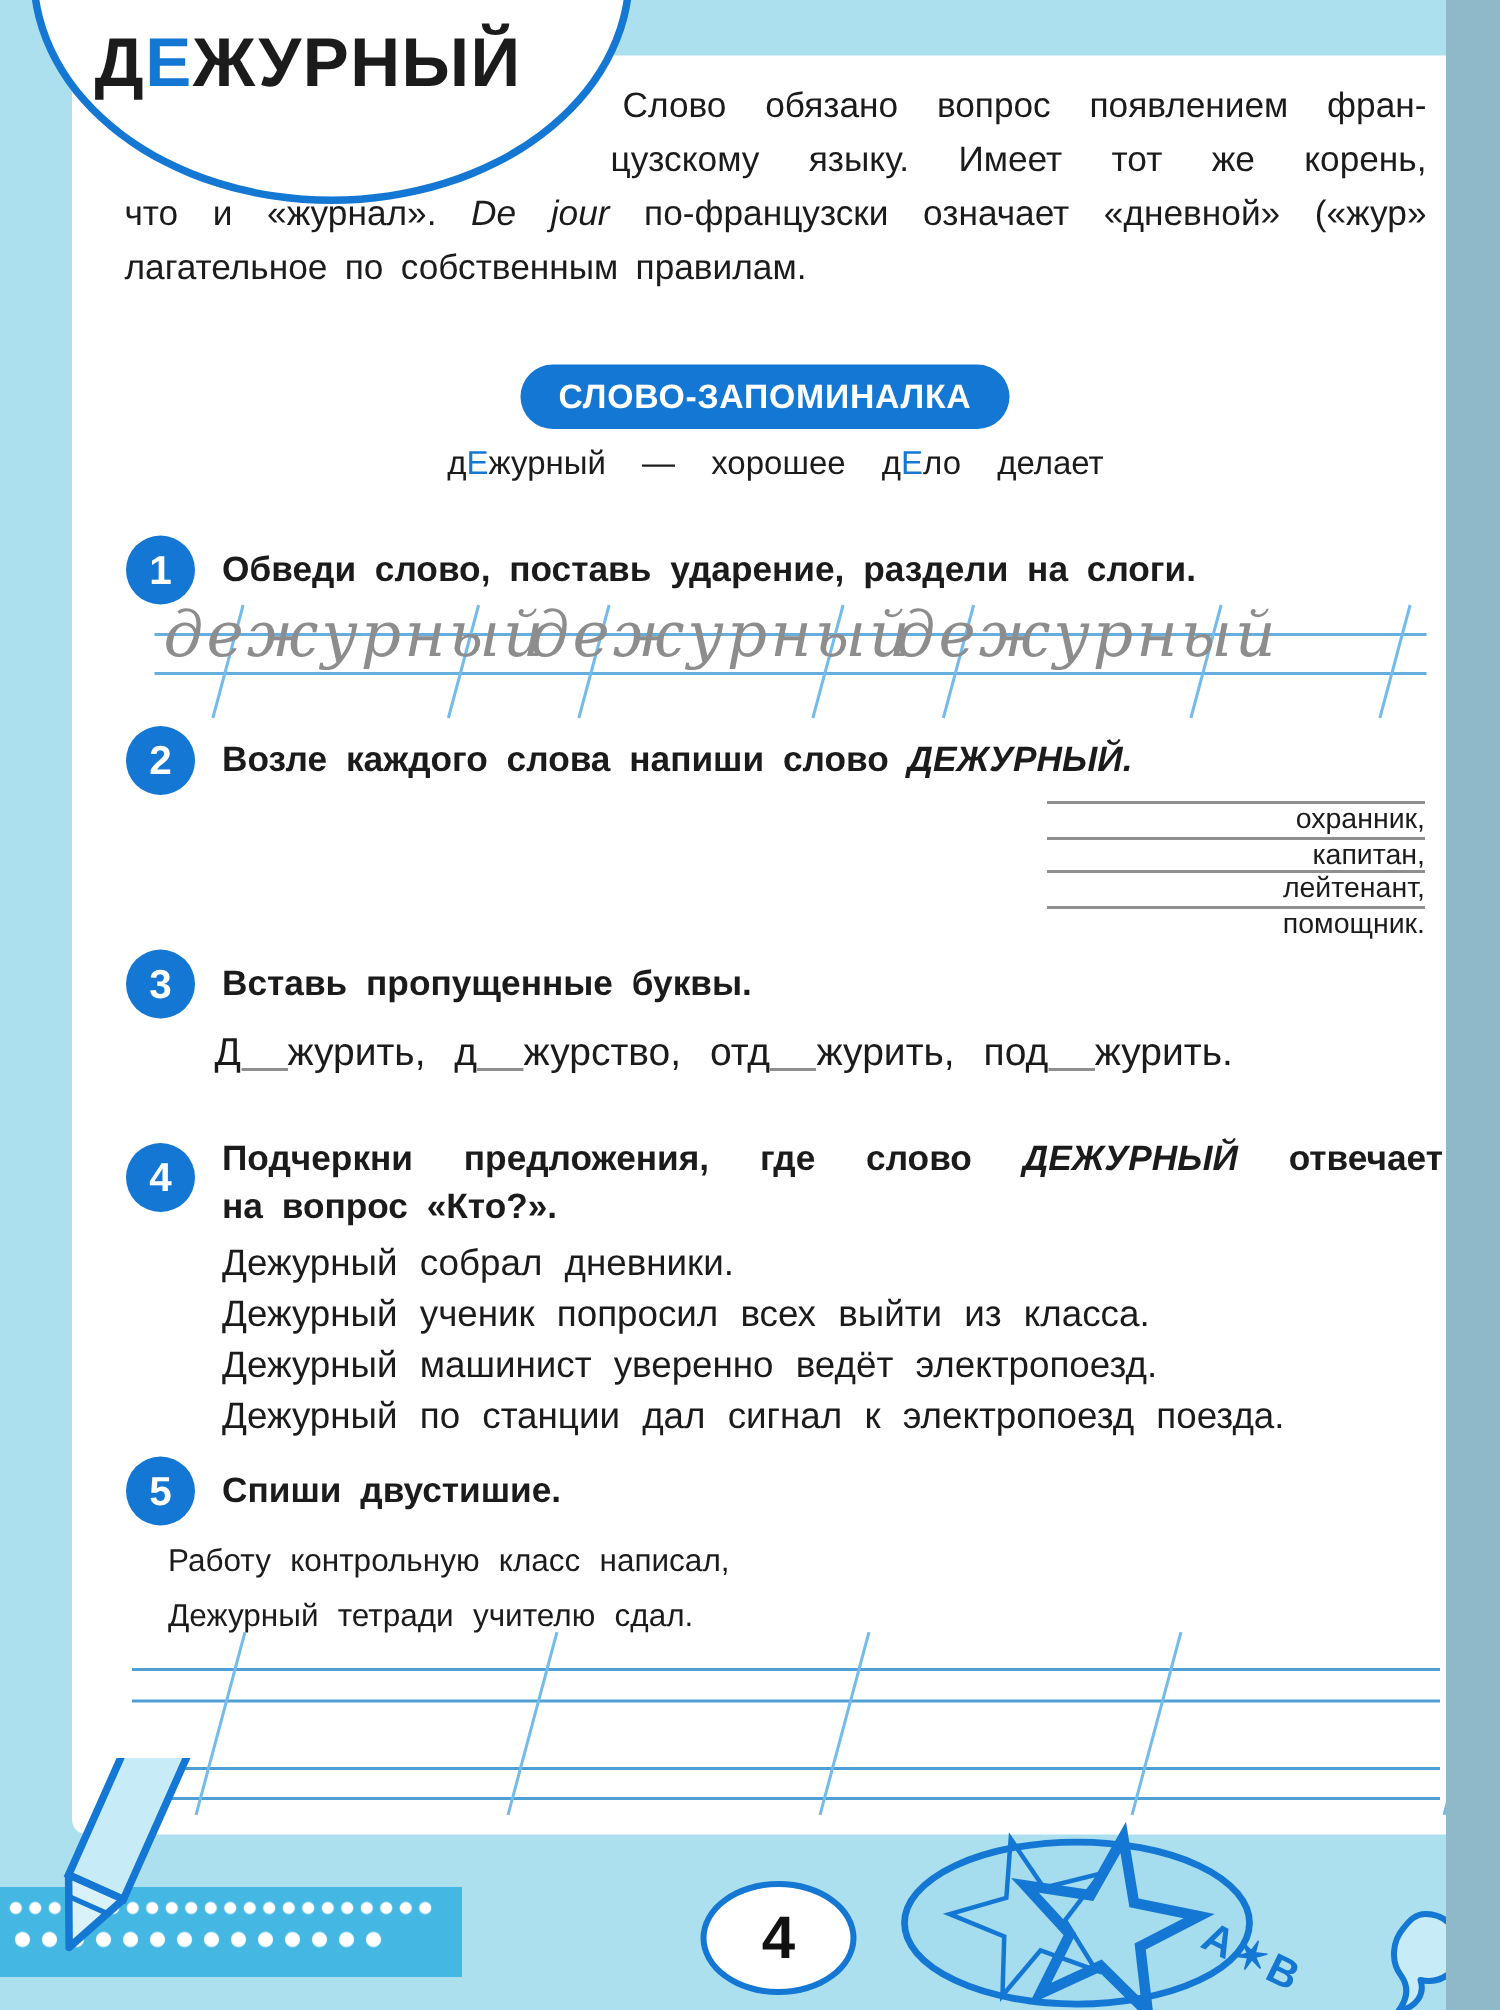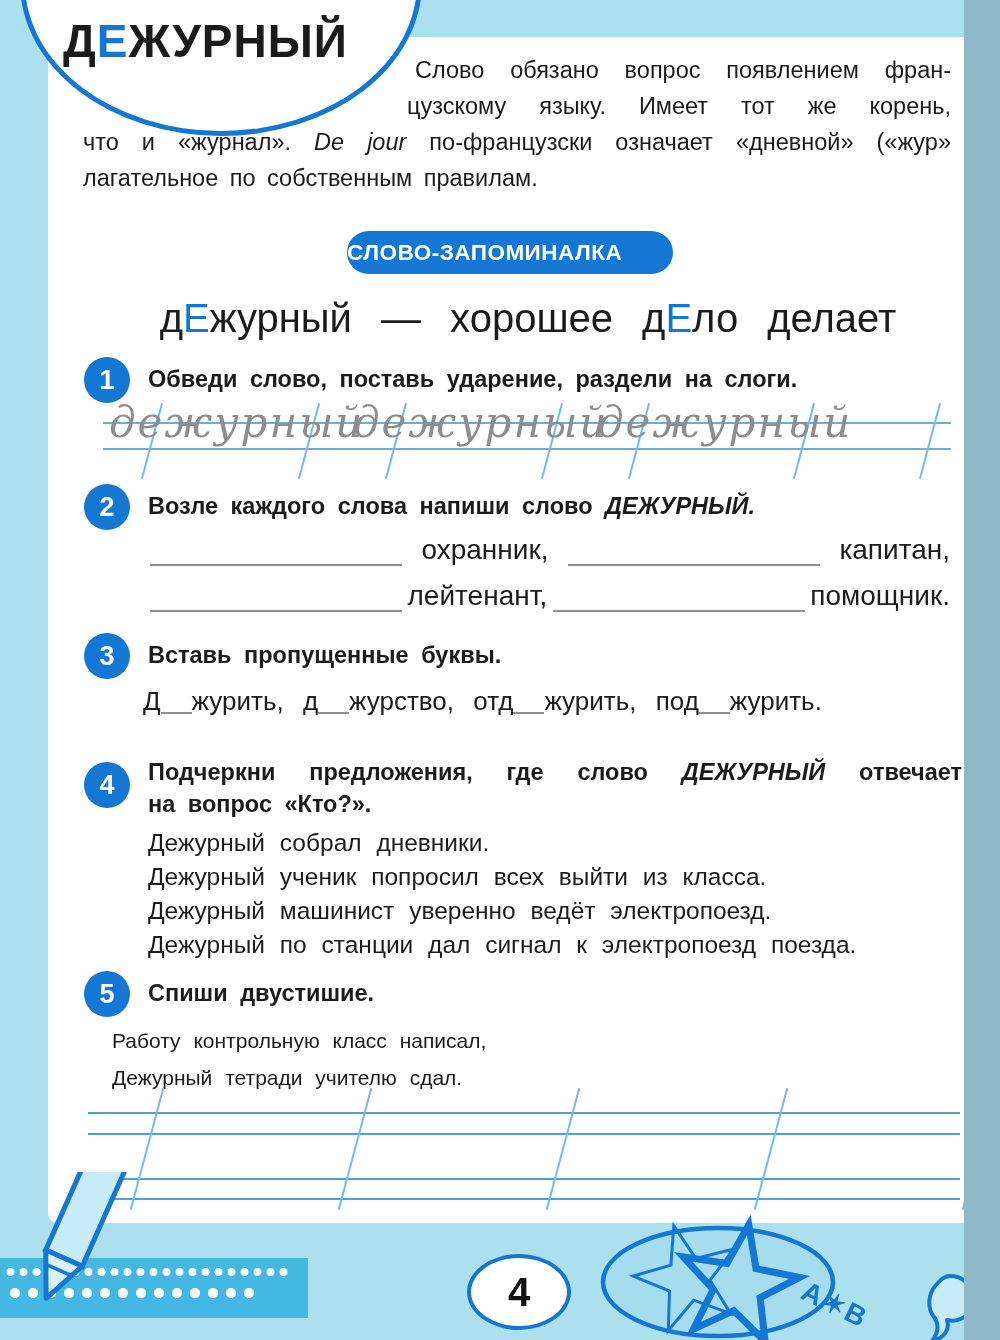--- a/index.html
+++ b/index.html
@@ -14,36 +14,36 @@
     border:5px solid #1377d3;border-radius:50%;}
   .page-title{position:absolute;left:63px;top:14px;font-size:46px;font-weight:800;letter-spacing:1px;white-space:nowrap;}
   .accent{color:#1377d3;}
   
   .intro{position:absolute;left:83px;top:52px;width:868px;font-size:23.5px;line-height:36px;word-spacing:5px;}
   .jline{text-align:justify;text-align-last:justify;}
   .iline1{margin-left:332px;}
   .iline2{margin-left:324px;}
   .it{font-style:italic;}
   
-  .badge{position:absolute;left:347px;top:231px;width:326px;height:43px;background:#1377d3;border-radius:22px;
-    display:flex;align-items:center;justify-content:flex-start;}
+  .badge{position:absolute;left:347px;top:243px;width:326px;height:43px;background:#1377d3;border-radius:22px;
+    display:flex;align-items:center;justify-content:center;}
   .badge span{color:#ffffff;font-size:22.5px;font-weight:700;letter-spacing:.5px;}
-  .mnemonic{position:absolute;left:94px;top:296px;width:868px;text-align:center;font-size:40px;word-spacing:18px;white-space:nowrap;}
+  .mnemonic{position:absolute;left:83px;top:296px;width:868px;text-align:center;font-size:22px;word-spacing:18px;white-space:nowrap;}
   
   .num{position:absolute;width:46px;height:46px;border-radius:50%;background:#1377d3;color:#fff;
     font-size:27px;font-weight:700;display:flex;align-items:center;justify-content:center;}
   .ex-title{position:absolute;font-size:23.5px;font-weight:700;word-spacing:6px;}
   
   .ruling{position:absolute;left:103px;top:406px;width:848px;height:72px;}
   .hline{position:absolute;left:0;right:0;height:2px;background:#66aede;}
   .slant{position:absolute;width:2px;background:#74bbea;transform:rotate(15deg);}
   .hw{position:absolute;top:-8px;font-family:"DejaVu Serif",serif;font-style:italic;font-size:42px;
     color:#8d8d8d;letter-spacing:2px;white-space:nowrap;}
   
-  .fill-row{position:absolute;left:150px;width:800px;height:32px;display:flex;justify-content:space-between;align-items:flex-end;font-size:28px;}
+  .fill-row{position:absolute;left:150px;width:800px;height:32px;display:flex;justify-content:space-between;align-items:flex-end;font-size:19px;flex-direction:column;}
   .bl{width:252px;border-bottom:2px solid #8f8f8f;height:0;}
   
   .gapline{position:absolute;left:143px;top:686px;font-size:26px;word-spacing:12px;}
   .gap{display:inline-block;width:31px;border-bottom:2.5px solid #8f8f8f;vertical-align:-4px;height:14px;}
   
   .h4{position:absolute;left:148px;top:756px;width:814px;font-size:23.5px;font-weight:700;word-spacing:6px;line-height:32px;}
   .sentences{position:absolute;left:148px;top:826px;font-size:24.5px;line-height:34px;word-spacing:8px;}
   
   .couplet{position:absolute;left:112px;top:1022px;font-size:21px;line-height:37px;word-spacing:7px;}
   .grid{position:absolute;left:88px;top:1092px;width:872px;height:115px;}

